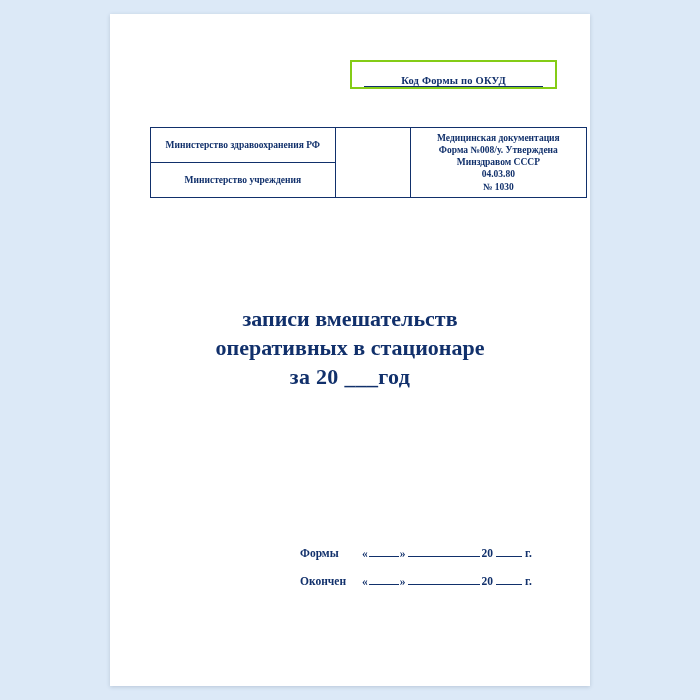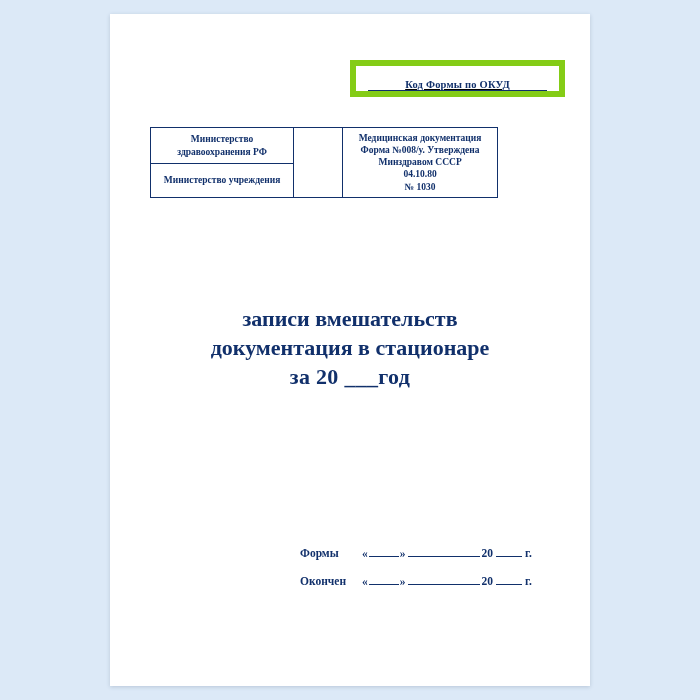--- a/index.html
+++ b/index.html
@@ -26,22 +26,21 @@
     height: 672px;
     background: #ffffff;
     box-shadow: 0 1px 4px rgba(60,80,110,0.22);
   }
   
   .okud-box {
     position: absolute;
     left: 240px;
     top: 46px;
     width: 203px;
-    border: 6px solid #84cc16;
-    text-decoration: underline;
+    border: 2px solid #84cc16;
   }
   .okud-row {
     height: 25px;
     display: flex;
     align-items: flex-end;
     justify-content: center;
     position: relative;
   }
   .okud-row .lbl {
     font-size: 10.5px;
@@ -56,21 +55,21 @@
     right: 12px;
     bottom: 0;
     border-bottom: 1px solid #11306b;
   }
   .okud-row.second .rule { bottom: 0; }
   
   .min-table {
     position: absolute;
     left: 40px;
     top: 113px;
-    width: 348px;
+    width: 437px;
     border-collapse: collapse;
     color: #11306b;
     padding-left: 28px;
   }
   .min-table td {
     border: 1px solid #11306b;
     vertical-align: middle;
     text-align: center;
     font-weight: bold;
     font-size: 9.5px;
@@ -155,34 +154,34 @@
 
     <table class="min-table">
       <tbody>
           <tr>
         <td class="cell-min">Министерство здравоохранения РФ</td>
         <td class="cell-mid" rowspan="2"></td>
         <td class="cell-doc" rowspan="2">
           <div>Медицинская документация</div>
           <div>Форма №008/у. Утверждена</div>
           <div>Минздравом СССР</div>
-          <div>04.10.80</div>
+          <div>04.03.80</div>
           <div>№ 1030</div>
         </td>
       </tr>
       <tr>
         <td class="cell-name">Министерство учреждения</td>
       </tr>
     </tbody>
       </table>
 
     <div class="title-wrap">
       <div class="title-sub">
         <div>записи вмешательств</div>
-        <div>документация в  стационаре</div>
+        <div>оперативных в  стационаре</div>
         <div class="l3">за 20 ___год</div>
       </div>
     </div>
 
     <div class="footer">
       <div class="f-row">
         <span class="lead">Формы</span>
         <span>«</span>
         <span class="blank-s"></span>
         <span>»</span>

